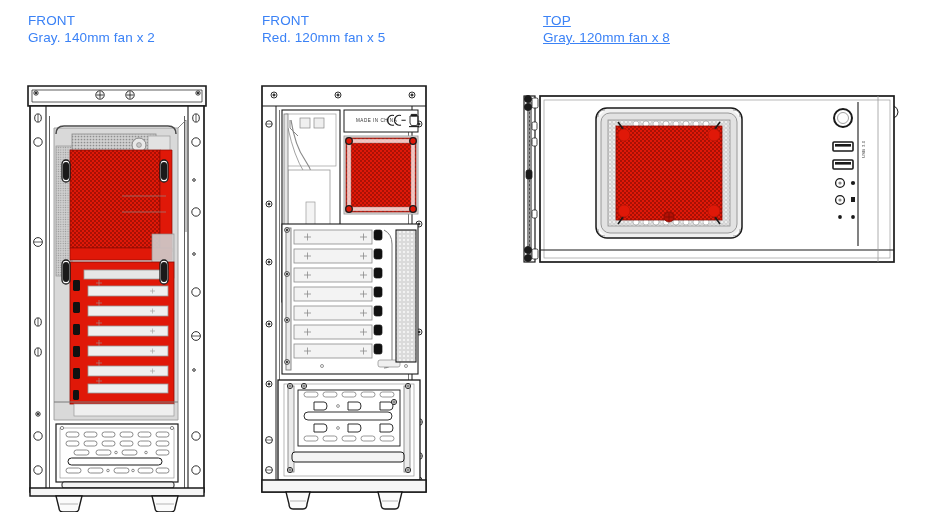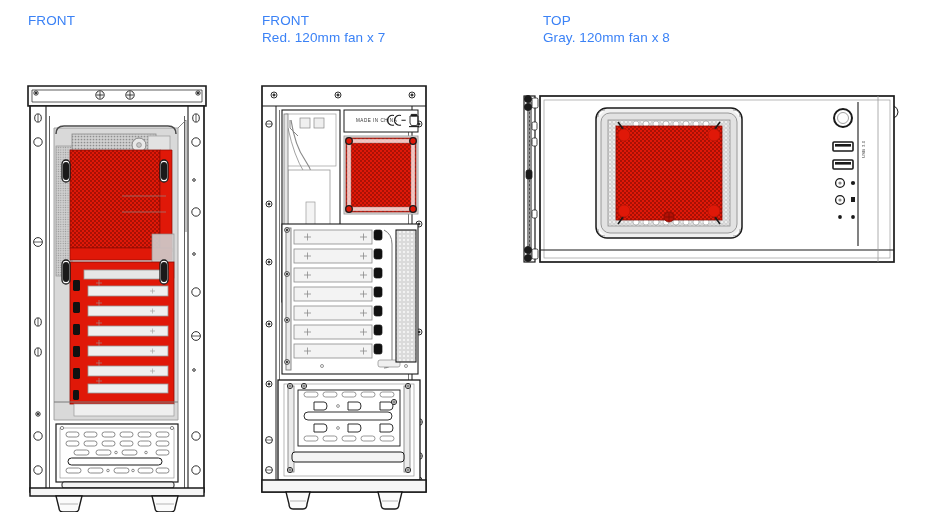--- a/index.html
+++ b/index.html
@@ -25,40 +25,41 @@
     line-height: 17px;
     letter-spacing: 0.1px;
     color: #3b82f6;
     white-space: nowrap;
   }
   .caption .cap-title { display: block; }
   .caption .cap-line  { display: block; }
 
   #caption-front { left: 28px;  top: 12px; }
   #caption-back  { left: 262px; top: 12px; }
-  #caption-top   { left: 543px; top: 12px; }
+  #caption-top   { left: 543px; top: 12px; text-decoration: underline; }
 
   
   .view { position: absolute; }
   #view-front { left: 26px;  top: 84px; width: 182px; height: 428px; }
   #view-back  { left: 260px; top: 84px; width: 168px; height: 428px; }
   #view-top   { left: 518px; top: 86px; width: 382px; height: 186px; }
 
   .view svg { display: block; width: 100%; height: 100%; }
 </style>
 </head>
 <body>
 
 <div class="caption" id="caption-front">
   <span class="cap-title">FRONT</span>
+  <span class="cap-line">Gray. 140mm fan x 2</span>
 </div>
 
 <div class="caption" id="caption-back">
   <span class="cap-title">FRONT</span>
-  <span class="cap-line">Red. 120mm fan x 7</span>
+  <span class="cap-line">Red. 120mm fan x 5</span>
 </div>
 
 <div class="caption" id="caption-top">
   <span class="cap-title">TOP</span>
   <span class="cap-line">Gray. 120mm fan x 8</span>
 </div>
 
 <div class="view" id="view-front">
 <svg viewBox="0 0 182 428" xmlns="http://www.w3.org/2000/svg">
   <defs>

